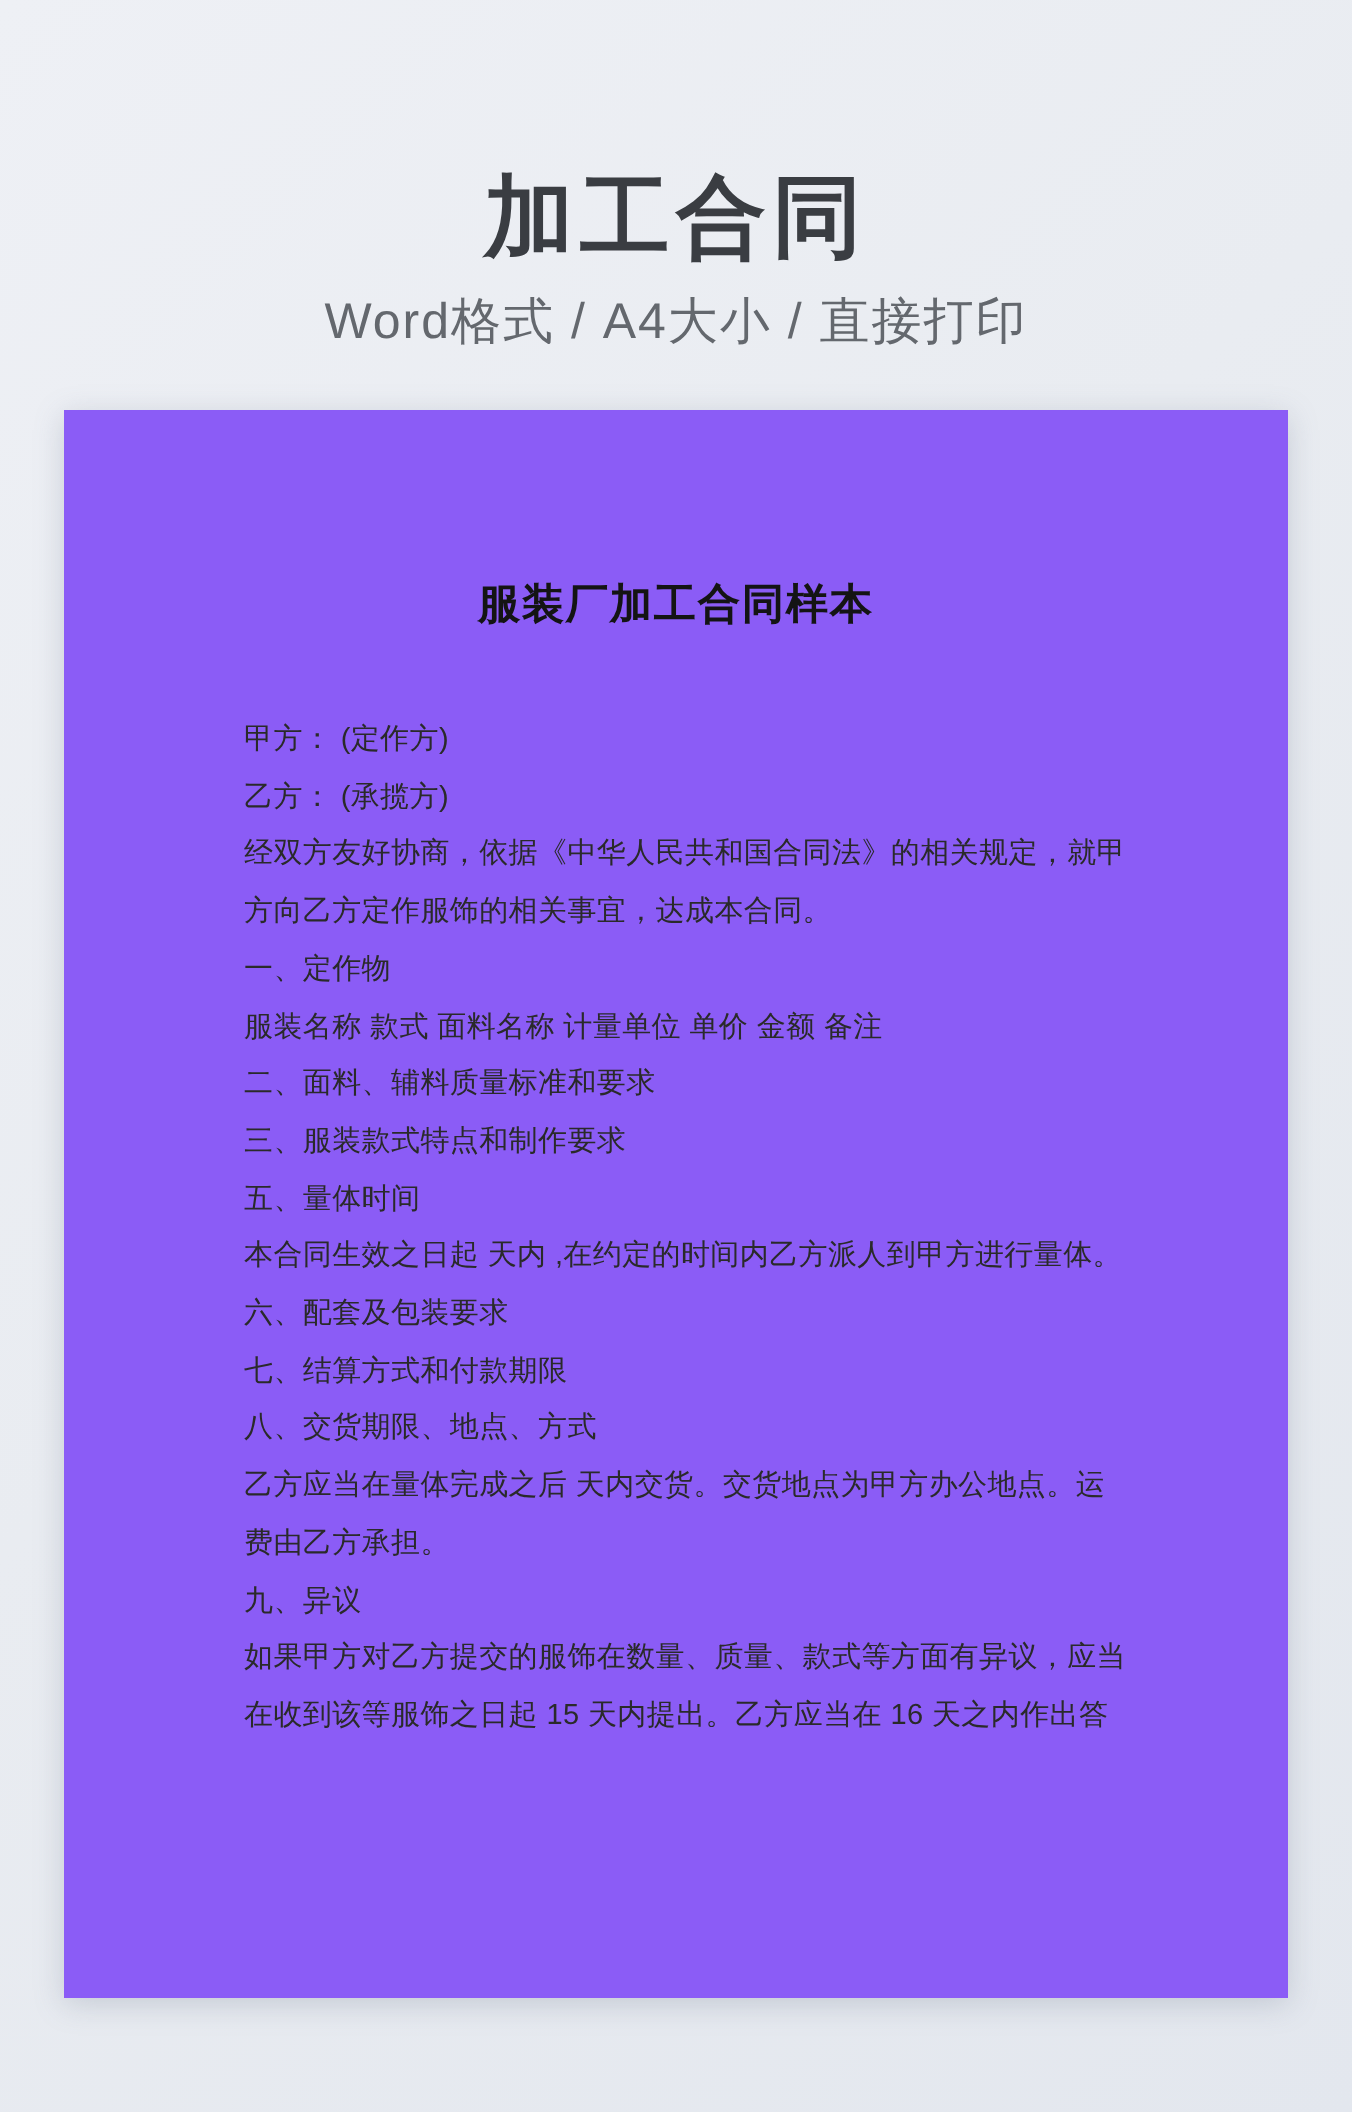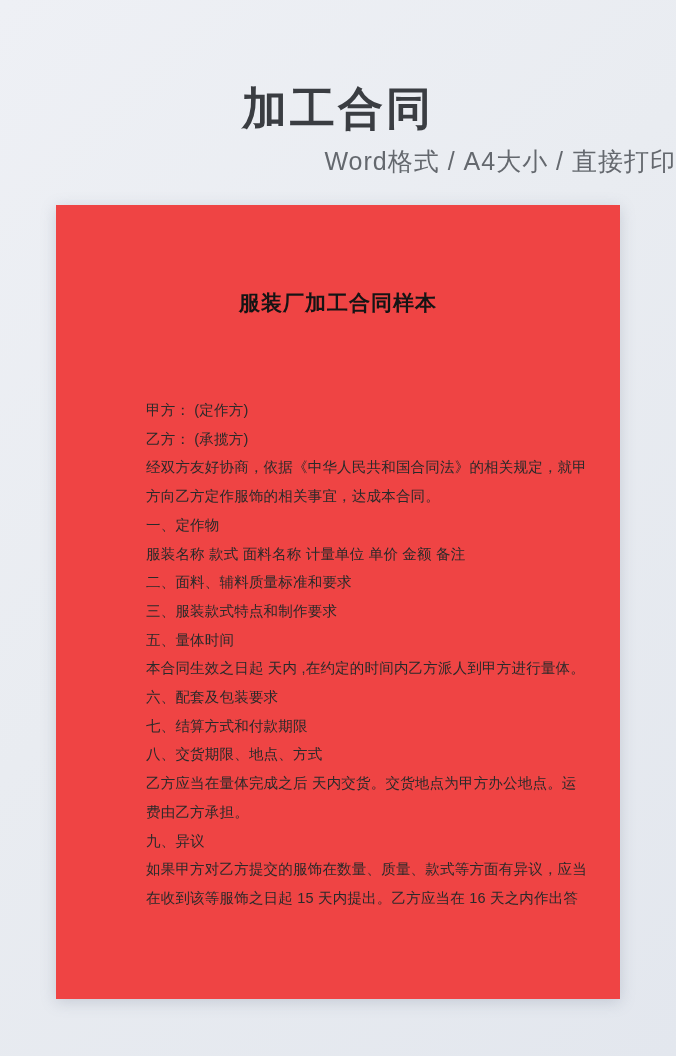--- a/index.html
+++ b/index.html
@@ -23,49 +23,47 @@
     color: #3a3d42;
     letter-spacing: 3px;
   }
   .header-subtitle {
     margin-top: 12px;
     font-size: 25px;
     line-height: 30px;
     font-weight: 400;
     color: #64686e;
     letter-spacing: 1px;
-    text-align: right;
   }
   .doc-page {
     position: relative;
-    width: 564px;
+    width: 612px;
     height: 794px;
     margin: 29px auto 0 auto;
-    background: #ef4444;
+    background: #8b5cf6;
     box-shadow: 0 3px 14px rgba(110, 122, 145, 0.28);
     overflow: hidden;
   }
   .doc-title {
     position: absolute;
     top: 85px;
     left: 0;
     width: 100%;
     text-align: center;
     font-size: 21px;
     line-height: 26px;
     font-weight: 700;
     color: #141414;
     letter-spacing: 1px;
   }
   .doc-body {
     position: absolute;
     top: 151px;
     left: 90px;
     width: 390px;
-    margin-top: 40px;
   }
   .doc-line {
     font-size: 14.5px;
     line-height: 28.7px;
     color: #2a2a2a;
     white-space: pre;
     letter-spacing: 0.2px;
   }
 </style>
 </head>

